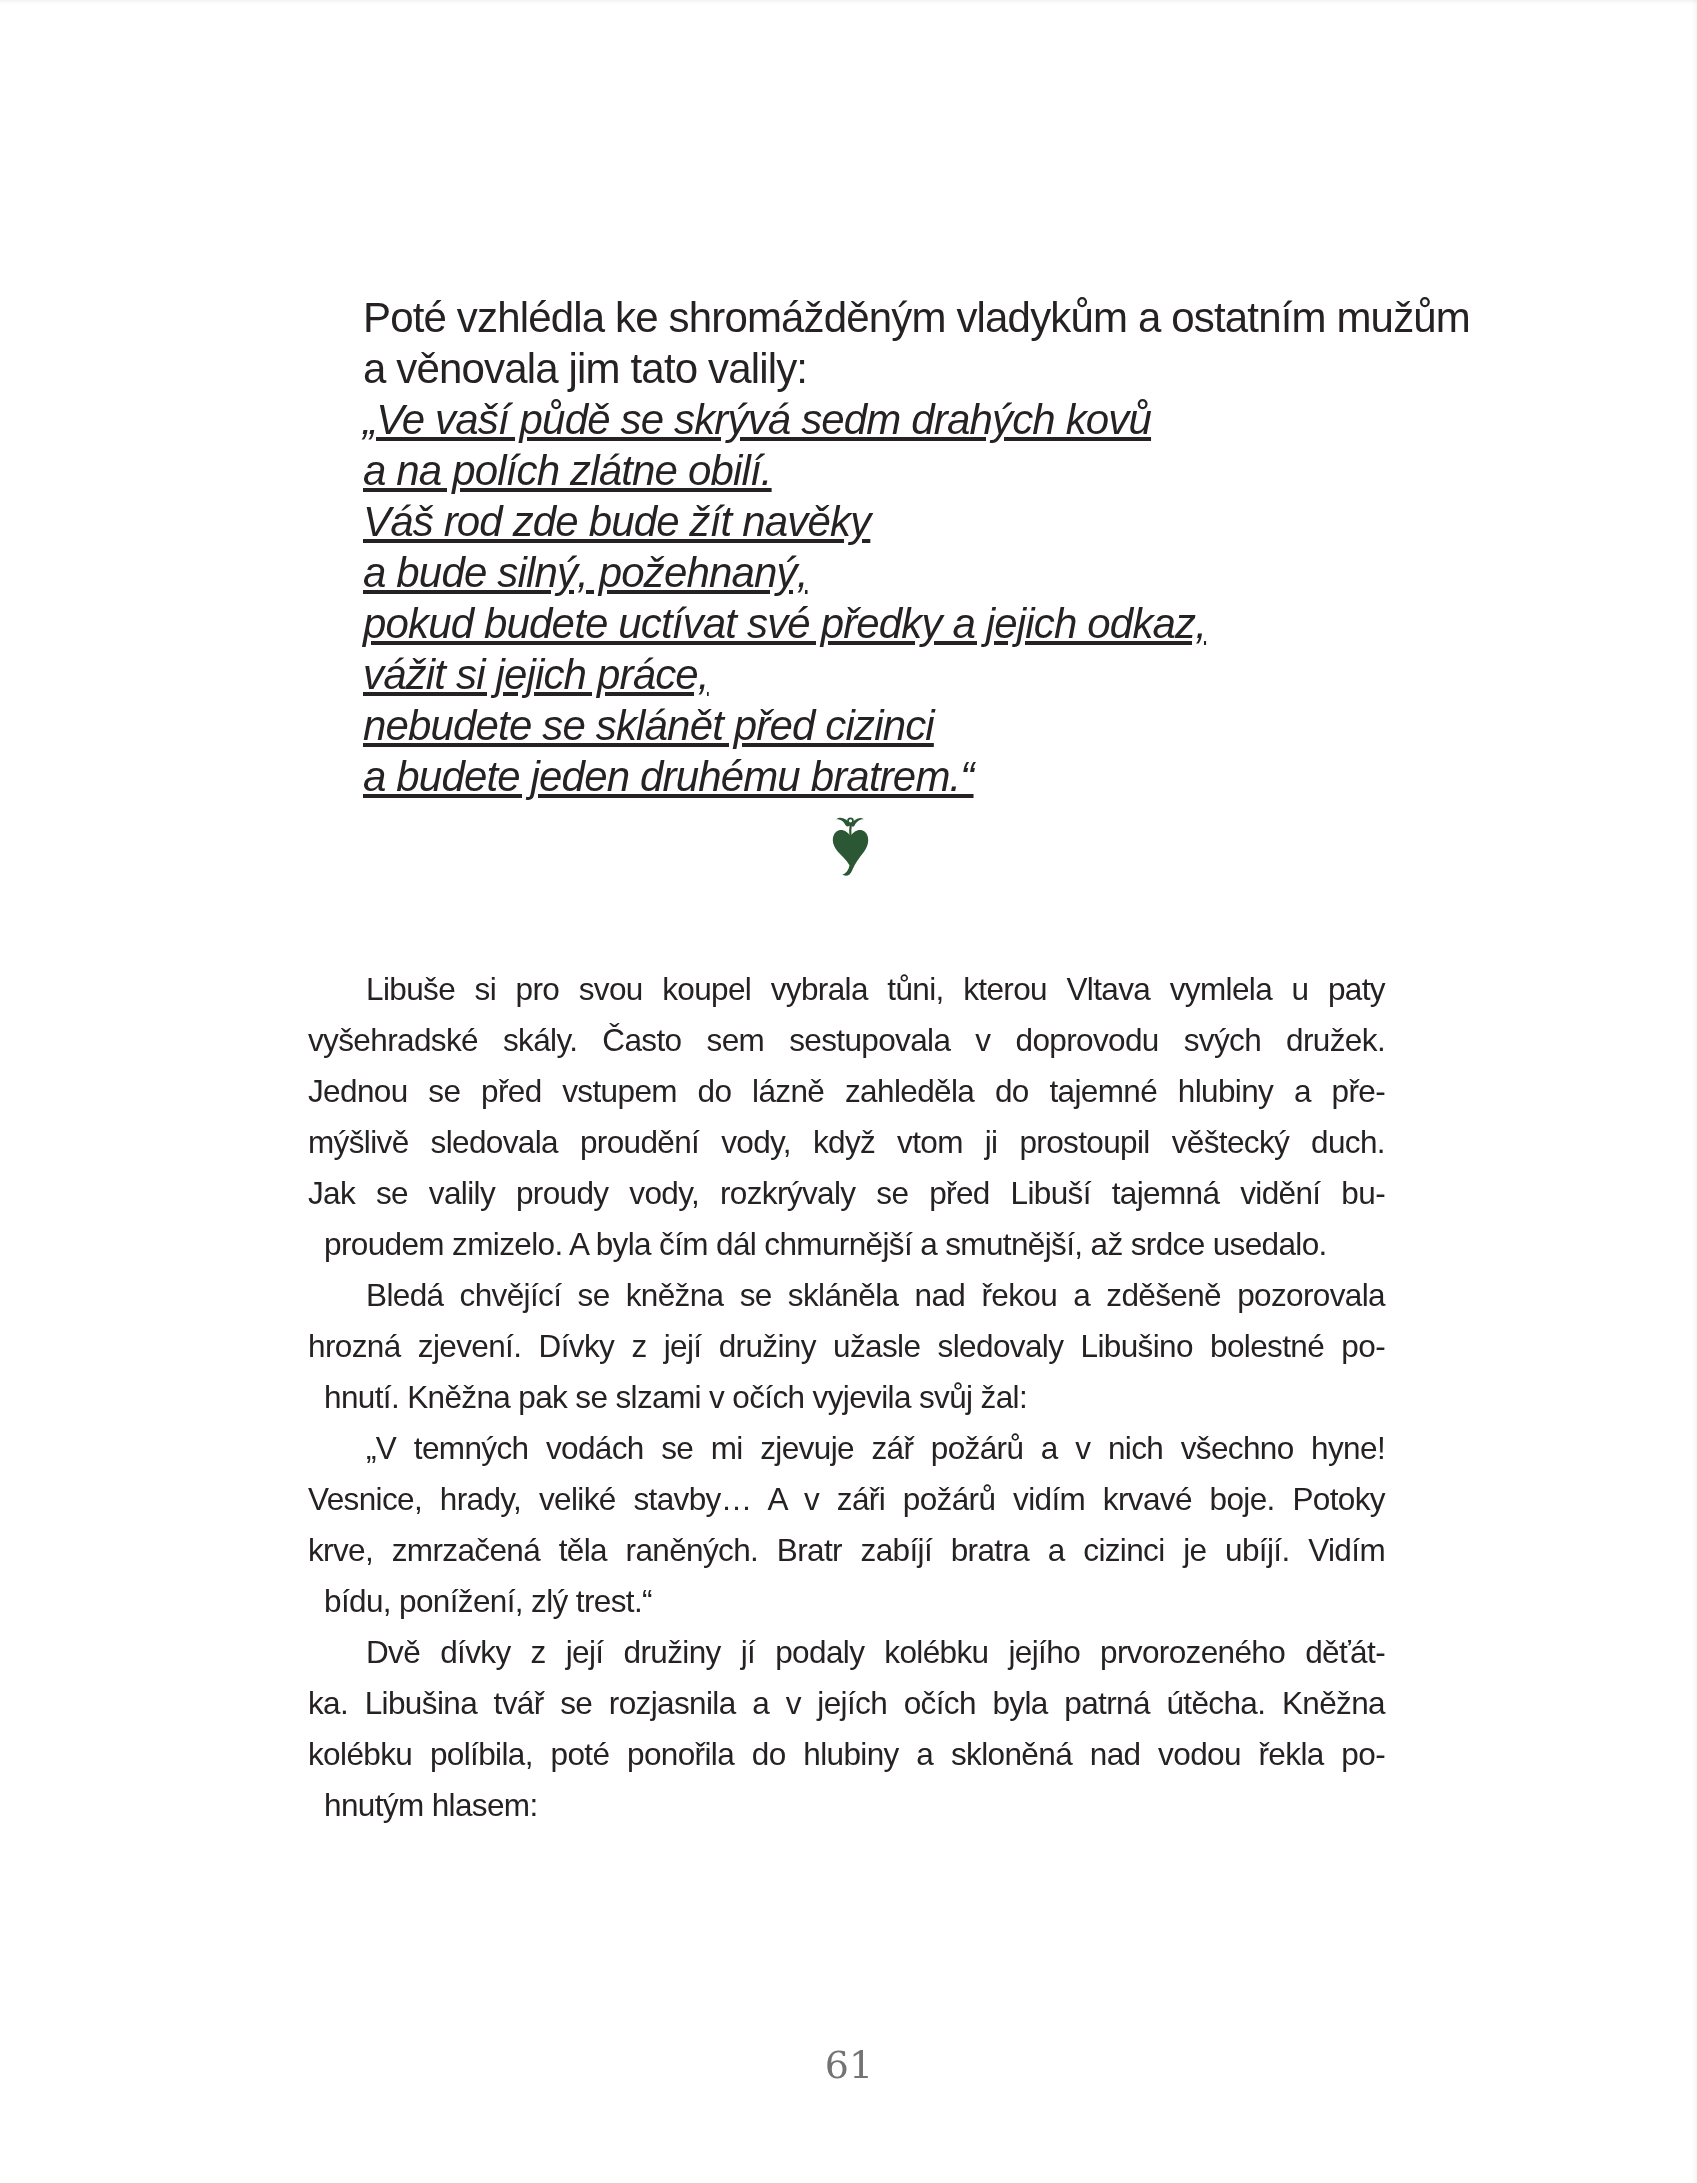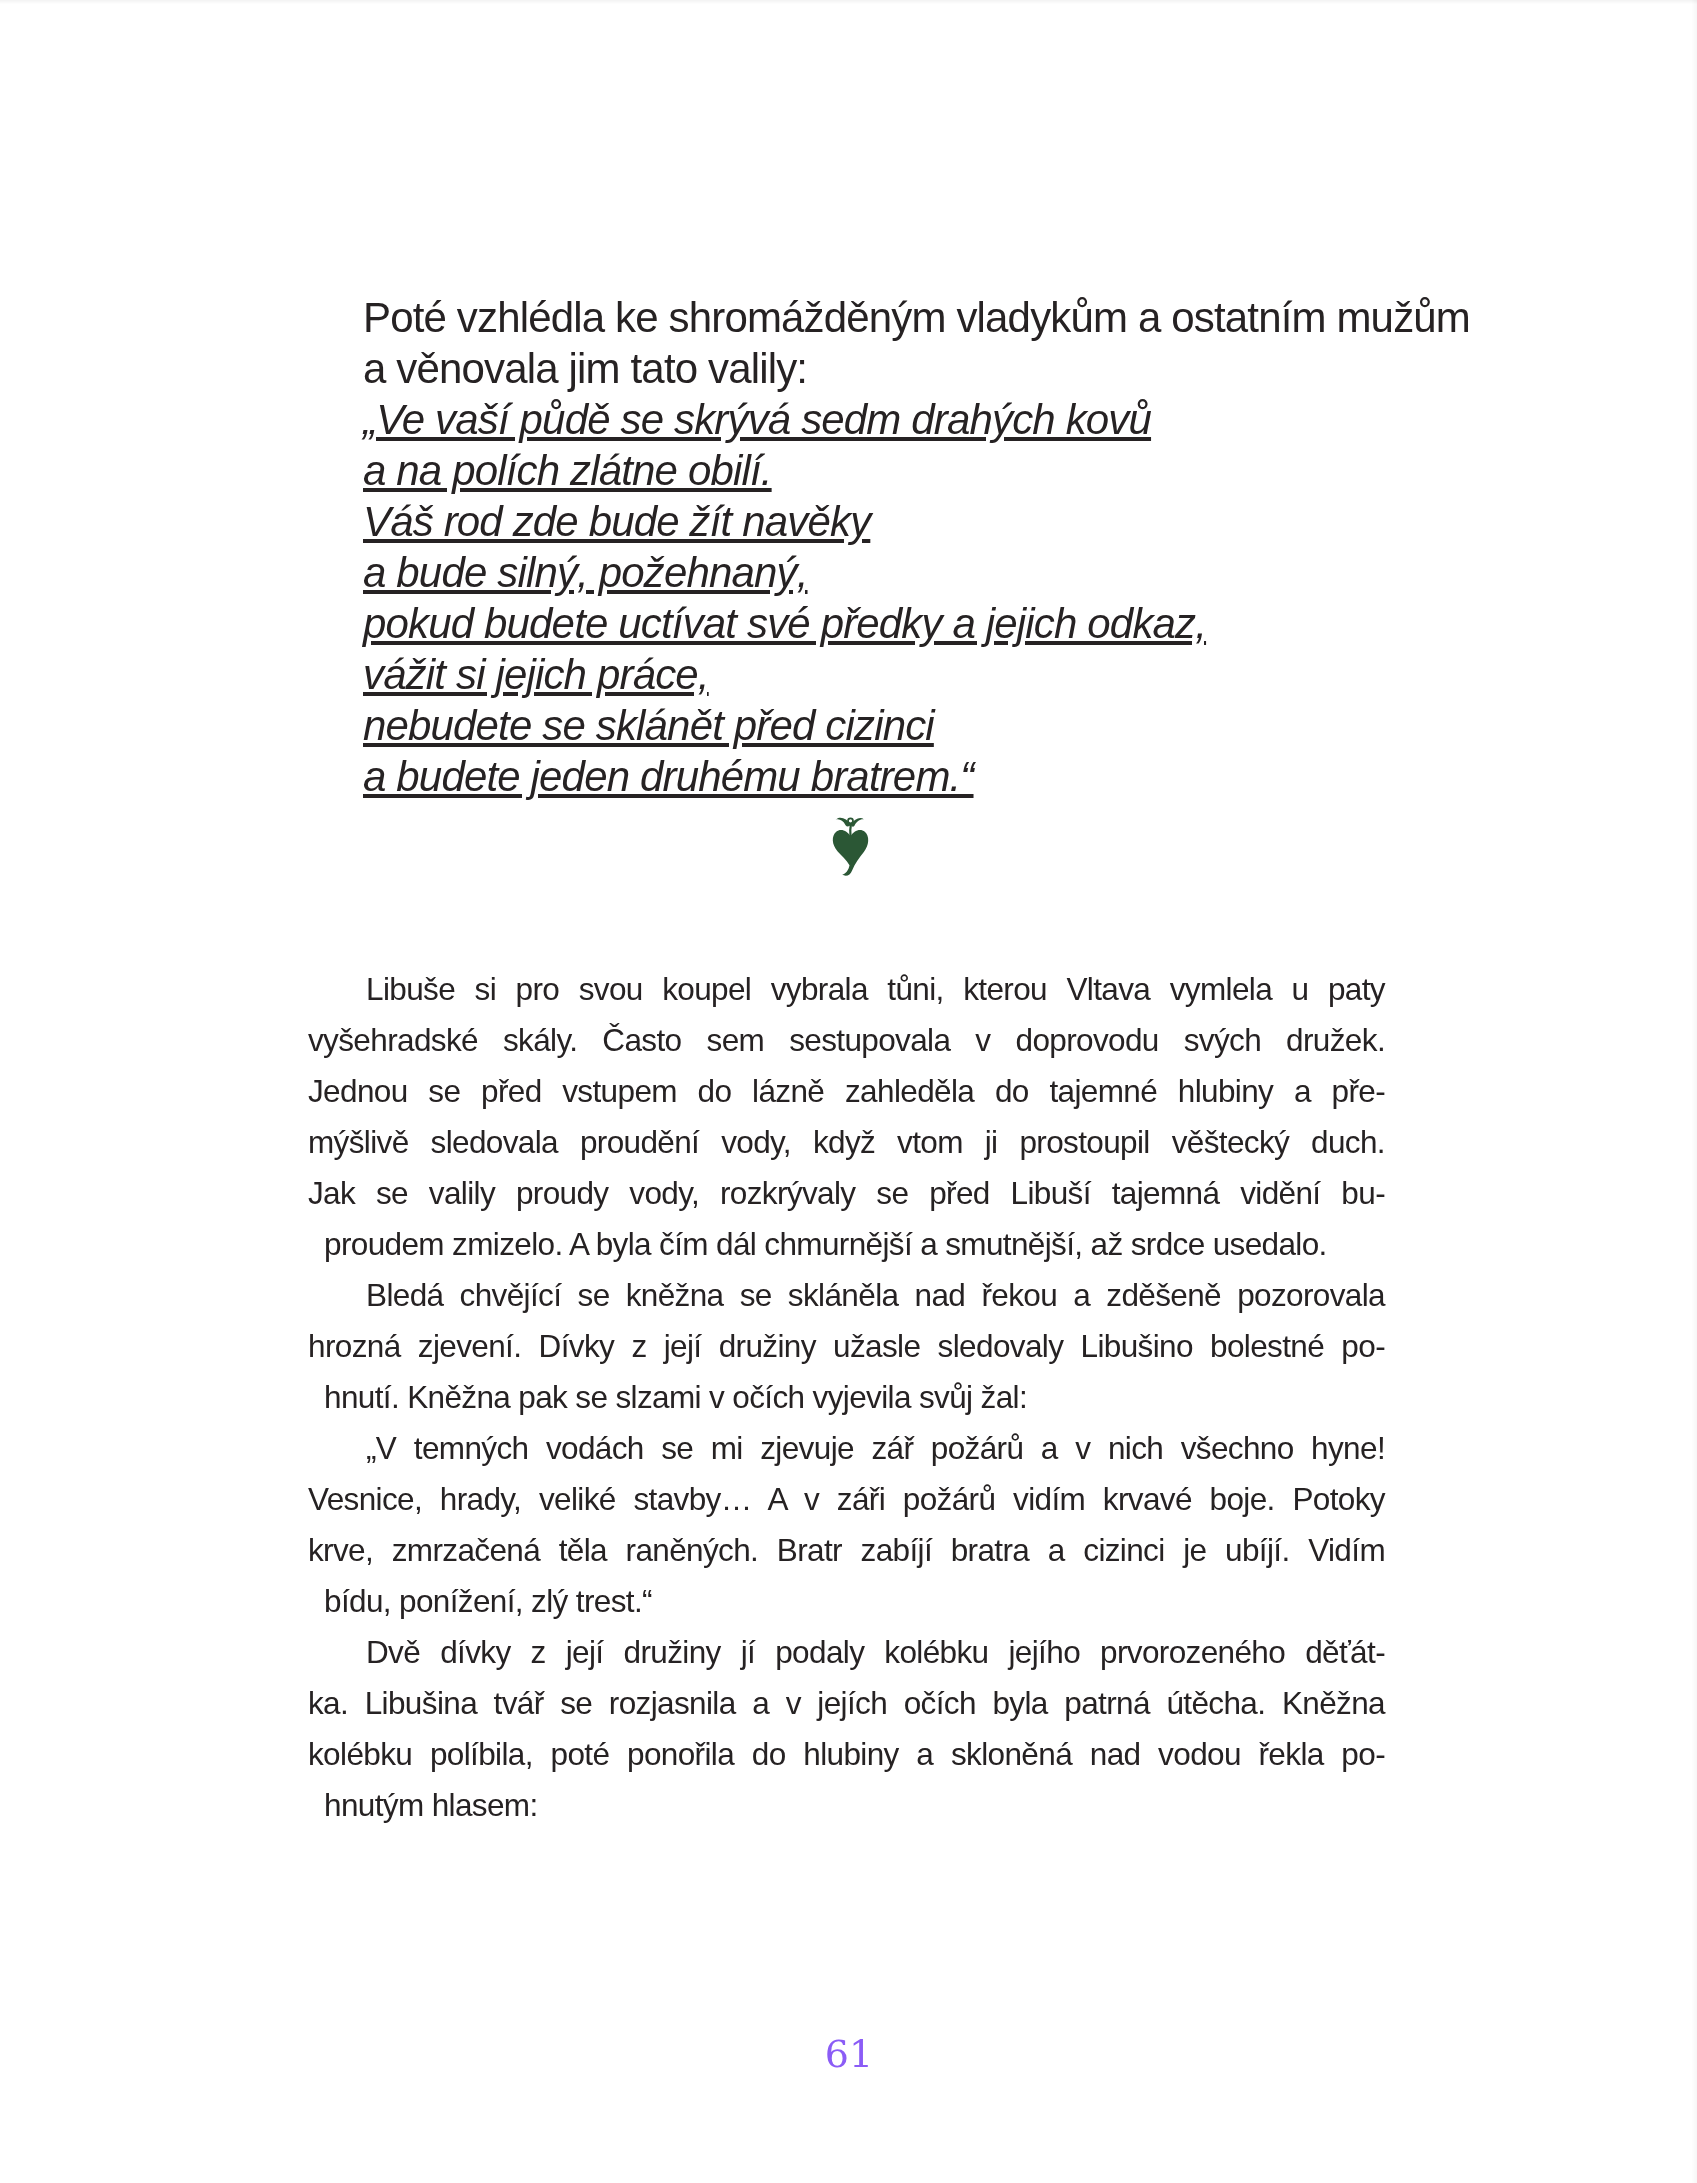--- a/index.html
+++ b/index.html
@@ -158,15 +158,15 @@
         </div>
         <div class="para">
           <div class="line first">Dvě dívky z její družiny jí podaly kolébku jejího prvorozeného děťát-</div>
           <div class="line">ka. Libušina tvář se rozjasnila a v jejích očích byla patrná útěcha. Kněžna</div>
           <div class="line">kolébku políbila, poté ponořila do hlubiny a skloněná nad vodou řekla po-</div>
           <div class="line last">hnutým hlasem:</div>
         </div>
       </div>
   </div>
 
-  <div class="pageno" style="color: #8b5cf6;">61</div>
+  <div class="pageno" style="color: #737373; margin-top: 11px;">61</div>
 </div>
 
 
 </body></html>

